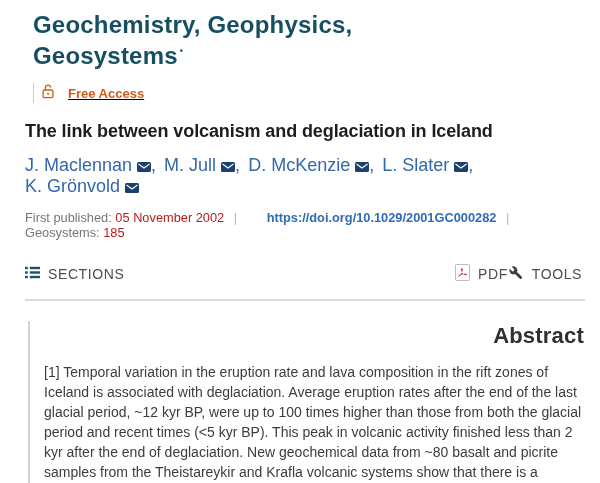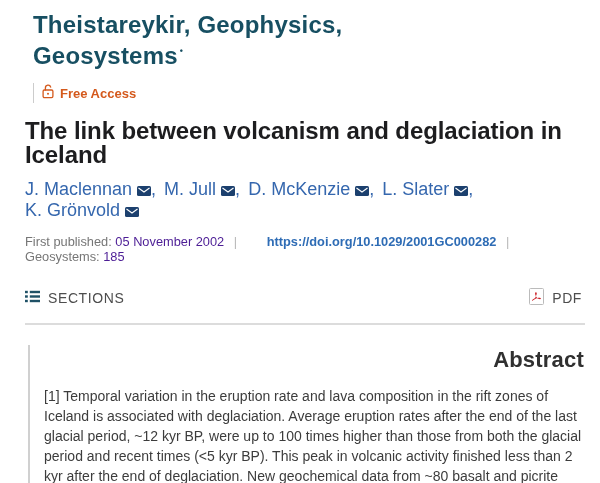--- a/index.html
+++ b/index.html
@@ -16,47 +16,48 @@
     color: #174f62;
     letter-spacing: 0.2px;
     cursor: pointer;
   }
   .journal-title .tm { font-size: 9px; vertical-align: 10px; margin-left: 2px; }
 
   
   .access-row {
     display: inline-flex;
     align-items: center;
-    gap: 6px;
+    gap: 14px;
     margin: 14px 0 0 8px;
     border-left: 1px solid #cccccc;
     padding-left: 8px;
     height: 20px;
+    text-decoration: underline;
   }
   .access-row .access-label { font-size: 13px; font-weight: 700; color: #d4591c; }
 
   
   .article-title {
     margin-top: 16px;
-    font-size: 24px;
+    font-size: 18px;
     line-height: 24px;
     font-weight: 700;
     color: #1d1d1f;
     letter-spacing: -0.1px;
   }
 
   
   .authors { margin-top: 12px; font-size: 18px; color: #3567ae; }
   .author { cursor: pointer; white-space: nowrap; }
   .author svg { vertical-align: -1px; margin-left: 5px; }
   .comma { color: #3567ae; margin-right: 3px; }
 
   
   .pub-info { margin-top: 13px; font-size: 12.8px; color: #767676; }
-  .pub-info .val { color: #4c1d95; }
+  .pub-info .val { color: #b91c1c; }
   .pub-info .pipe { color: #b9b9b9; margin: 0 6px; }
   .pub-info .doi { color: #2e6cb5; font-weight: 700; text-decoration: none; cursor: pointer; margin-left: 20px; }
 
   
   .toolbar {
     margin-top: 24px;
     display: flex;
     justify-content: space-between;
     align-items: center;
     padding-right: 4px;
@@ -100,21 +101,21 @@
     line-height: 20px;
     color: #3c3c3c;
   }
 </style>
 </head>
 <body>
 
 <div class="page">
 
   <h1 class="journal-title">
-    <span>Theistareykir, Geophysics,</span><br>
+    <span>Geochemistry, Geophysics,</span><br>
     <span>Geosystems</span><span class="tm">•</span>
   </h1>
 
   <div class="access-row">
     <span>
       <svg width="12" height="15" viewBox="0 0 12 15">
         <path d="M3.4 6V3.9a2.7 2.7 0 0 1 5.3-.8" fill="none" stroke="#d4591c" stroke-width="1.3" stroke-linecap="round"></path>
         <rect x="1.1" y="6" width="9.8" height="7.6" rx="1.3" fill="none" stroke="#d4591c" stroke-width="1.3"></rect>
         <circle cx="6" cy="9.8" r="1" fill="#d4591c"></circle>
       </svg>
@@ -174,20 +175,28 @@
     <div class="tb-right">
       <button class="tb-btn">
         <span>
           <svg width="15" height="17" viewBox="0 0 15 17">
             <rect x="0.5" y="0.5" width="14" height="16" rx="1" fill="#ffffff" stroke="#bbbbbb"></rect>
             <path d="M3 13c-.6-1 1.7-2.4 3.1-3.1 1-1.7 2-3.9 1.6-5.1-.2-.8-1.4-.9-1.6 0-.2 1.1.4 3.3 1.7 4.8 1.3 1.5 3.6 2 4.1 1.2.4-.8-1.1-1.3-2.8-1.1-1.8.3-5.1 2.6-6.1 3.3z" fill="#cb2026"></path>
           </svg>
         </span>
         <span>PDF</span>
       </button>
+      <button class="tb-btn">
+        <span>
+          <svg width="16" height="16" viewBox="0 0 24 24" style="transform:scaleX(-1)">
+            <path d="M14.7 6.3a1 1 0 0 0 0 1.4l1.6 1.6a1 1 0 0 0 1.4 0l3.77-3.77a6 6 0 0 1-7.94 7.94l-6.91 6.91a2.12 2.12 0 0 1-3-3l6.91-6.91a6 6 0 0 1 7.94-7.94l-3.76 3.76z" fill="#3f3f3f"></path>
+          </svg>
+        </span>
+        <span>TOOLS</span>
+      </button>
     </div>
   </nav>
 
   <div class="divider"></div>
 
   <section class="abstract">
     <h3>Abstract</h3>
     <p>[1] Temporal variation in the eruption rate and lava composition in the rift zones of Iceland is associated with deglaciation. Average eruption rates after the end of the last glacial period, ~12 kyr BP, were up to 100 times higher than those from both the glacial period and recent times (&lt;5 kyr BP). This peak in volcanic activity finished less than 2 kyr after the end of deglaciation. New geochemical data from ~80 basalt and picrite samples from the Theistareykir and Krafla volcanic systems show that there is a temporal variation in both the major and trace element composition of the eruptions. Early postglacial eruptions show a greater range in MgO contents than eruptions from other times, and at a fixed MgO content, the concentration of incompatible elements in</p>
   </section>
 

